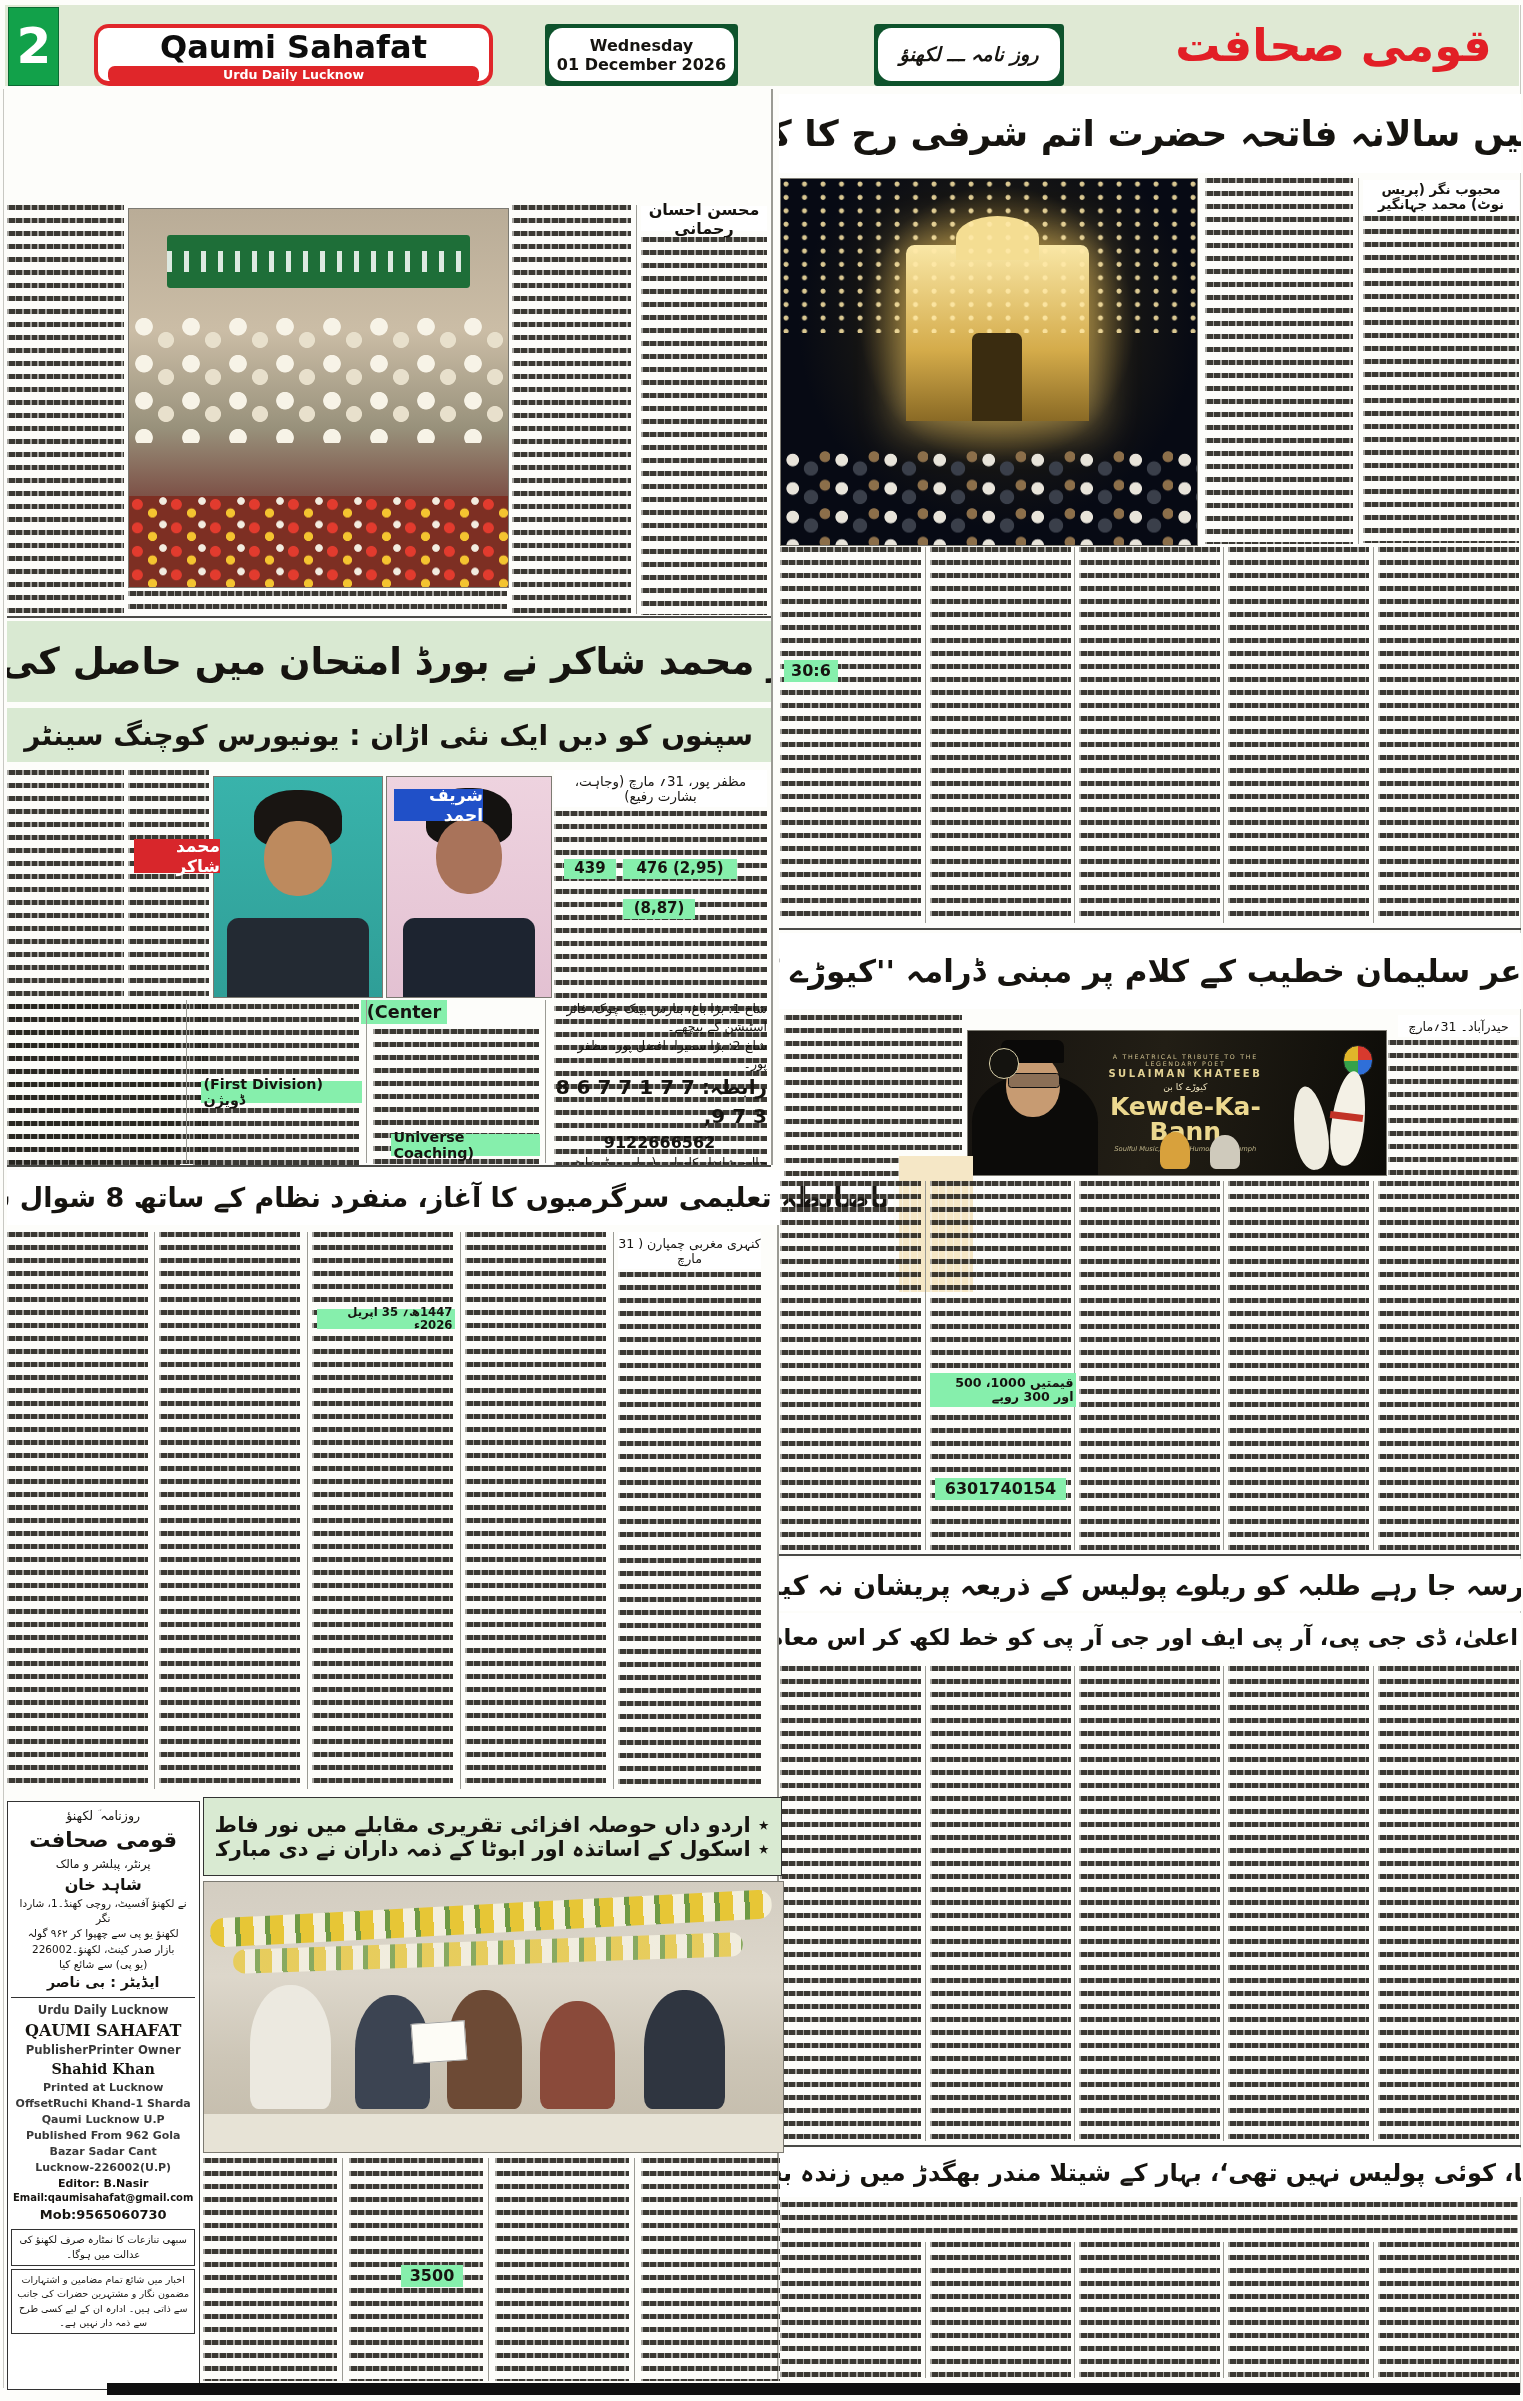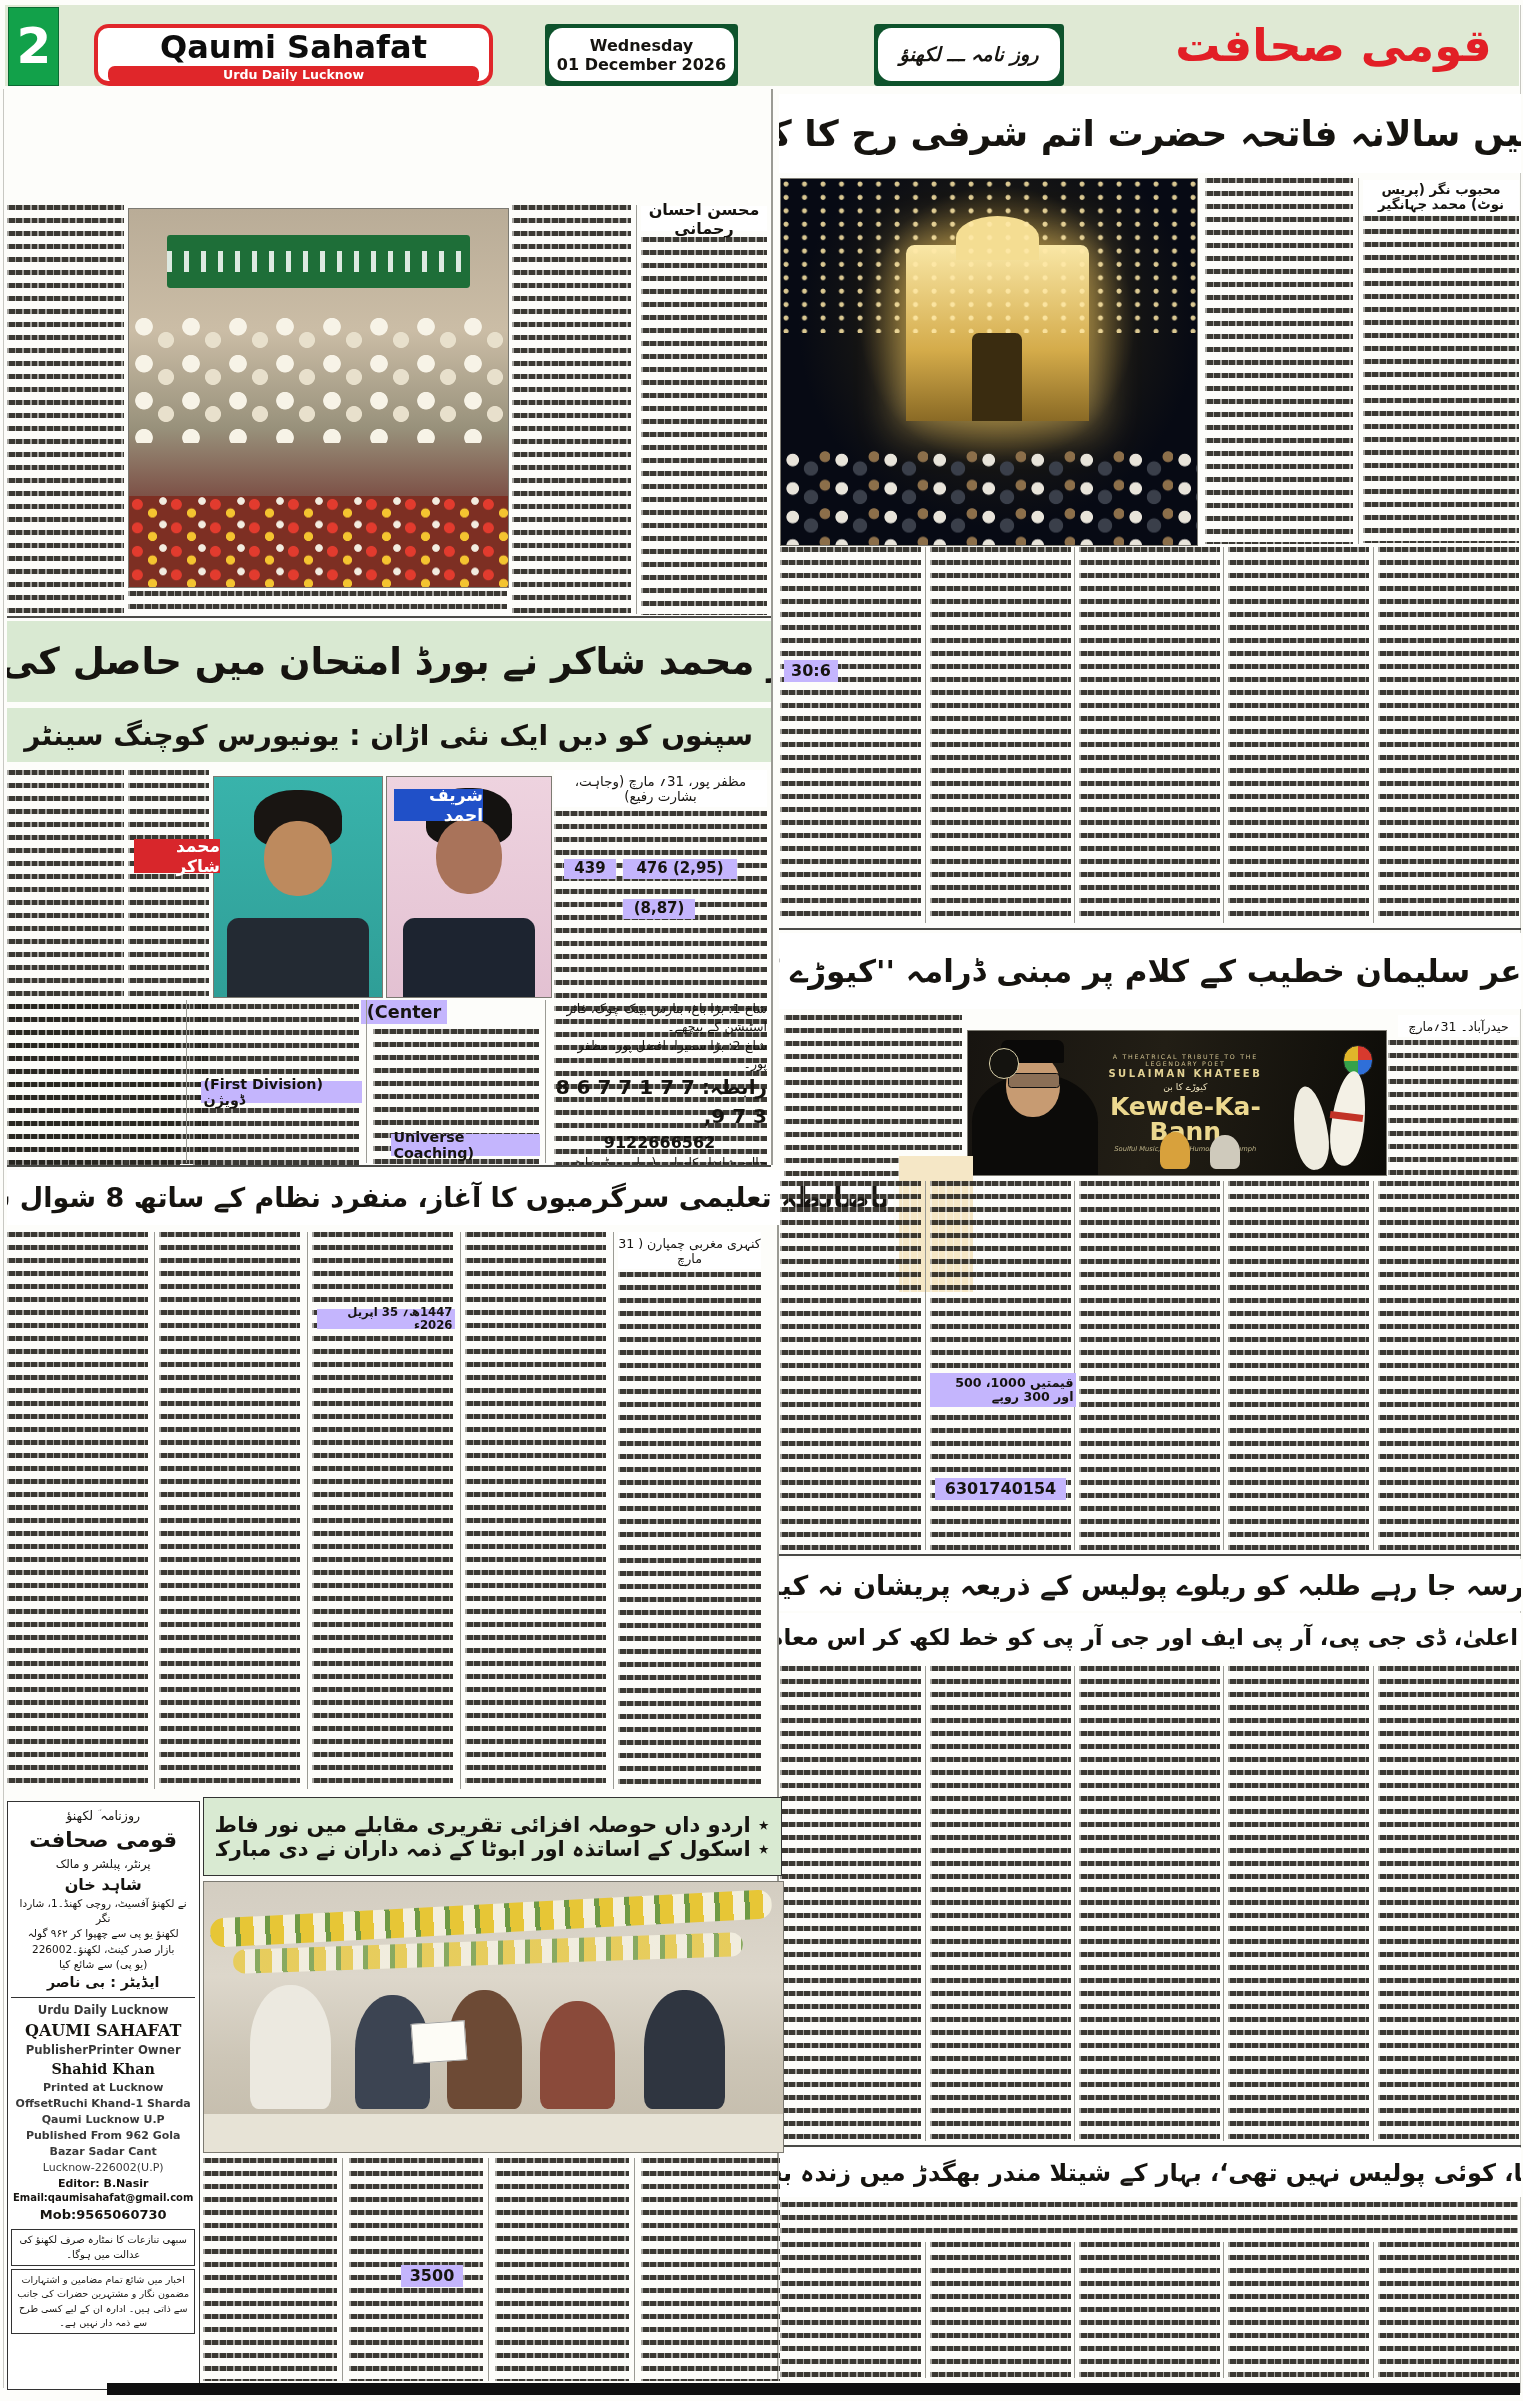--- a/index.html
+++ b/index.html
@@ -12,21 +12,21 @@
   .bold{font-weight:bold;}
   
   .tl{background-image:
       repeating-linear-gradient(90deg, rgba(252,252,248,.55) 0 1.7px, transparent 1.7px 7.6px),
       repeating-linear-gradient(180deg,#27241e 0 5px, transparent 5px 13px);
       opacity:.9;}
   .crule{background:#9b9b94;width:0.8px;}
   .hrule{background:#4a4a46;height:1.7px;}
   .band{background:#d9e9d2;}
   .photo{overflow:hidden;border:0.8px solid #7c7a72;}
-  .snip{background:#c4b5fd;padding:0 2.5px;display:flex;align-items:center;justify-content:center;
+  .snip{background:#86efac;padding:0 2.5px;display:flex;align-items:center;justify-content:center;
         font-weight:bold;line-height:1.15;}
   .headline{font-weight:bold;letter-spacing:0;}
   .imp{display:flex;flex-direction:column;align-items:stretch;text-align:center;}
   .imp div{line-height:1.45;}
   .label{color:#fff;font-weight:bold;display:flex;align-items:center;justify-content:center;}
 </style>
 </head>
 <body>
 
 <div id="page">
@@ -289,21 +289,21 @@
     <div style="border-top:1.7px solid #333;margin:4.2px 0;"></div>
     <div style="font-size:11.7px;font-weight:bold;color:#3a3a3a;">Urdu Daily Lucknow</div>
     <div style="font-size:16px;font-weight:bold;font-family:'DejaVu Serif',serif;">QAUMI SAHAFAT</div>
     <div style="font-size:11.7px;font-weight:bold;color:#3a3a3a;">PublisherPrinter Owner</div>
     <div style="font-size:14.3px;font-weight:bold;font-family:'DejaVu Serif',serif;">Shahid Khan</div>
     <div style="font-size:11px;font-weight:bold;color:#3a3a3a;">Printed at Lucknow</div>
     <div style="font-size:11px;font-weight:bold;color:#3a3a3a;">OffsetRuchi Khand-1 Sharda</div>
     <div style="font-size:11px;font-weight:bold;color:#3a3a3a;">Qaumi Lucknow U.P</div>
     <div style="font-size:11px;font-weight:bold;color:#3a3a3a;">Published From 962 Gola</div>
     <div style="font-size:11px;font-weight:bold;color:#3a3a3a;">Bazar Sadar Cant</div>
-    <div style="font-size:11px;font-weight:normal;color:#3a3a3a;">Lucknow-226002(U.P)</div>
+    <div style="font-size:11px;font-weight:bold;color:#3a3a3a;">Lucknow-226002(U.P)</div>
     <div style="font-size:11px;font-weight:bold;">Editor: B.Nasir</div>
     <div style="font-size:10px;font-weight:bold;">Email:qaumisahafat@gmail.com</div>
     <div style="font-size:13px;font-weight:bold;">Mob:9565060730</div>
     <div class="ur" style="border:1.7px solid #333;margin-top:4.2px;padding:2.5px;font-size:10px;line-height:1.5;">سبھی تنازعات کا نمٹارہ صرف لکھنؤ کی عدالت میں ہوگا۔</div>
     <div class="ur" style="border:1.7px solid #333;margin-top:3.4px;padding:2.5px;font-size:9.6px;line-height:1.5;">اخبار میں شائع تمام مضامین و اشتہارات مضمون نگار و مشتہرین حضرات کی جانب سے ذاتی ہیں۔ ادارہ ان کے لیے کسی طرح سے ذمہ دار نہیں ہے۔</div>
   </div>
 
   <div class="abs" style="left:107px;top:2383px;width:1413px;height:11.7px;background:#101010;"></div>
 
 </div>

